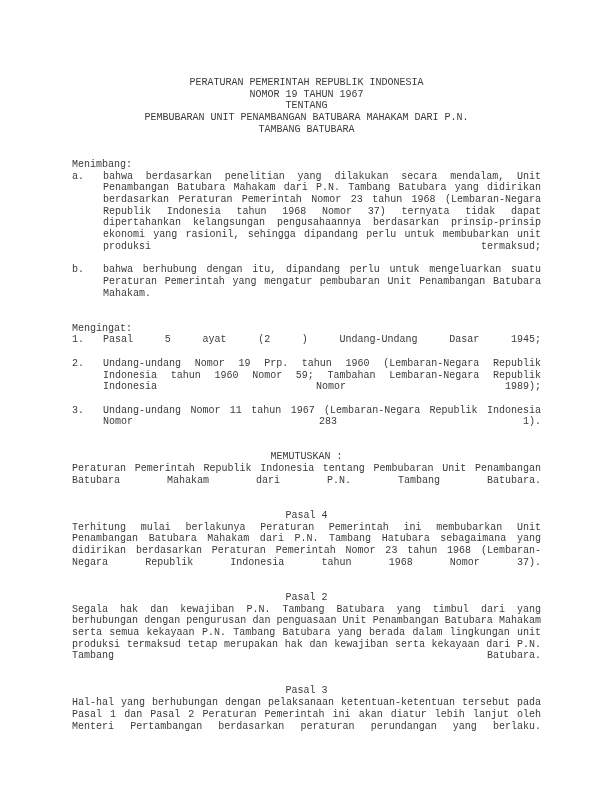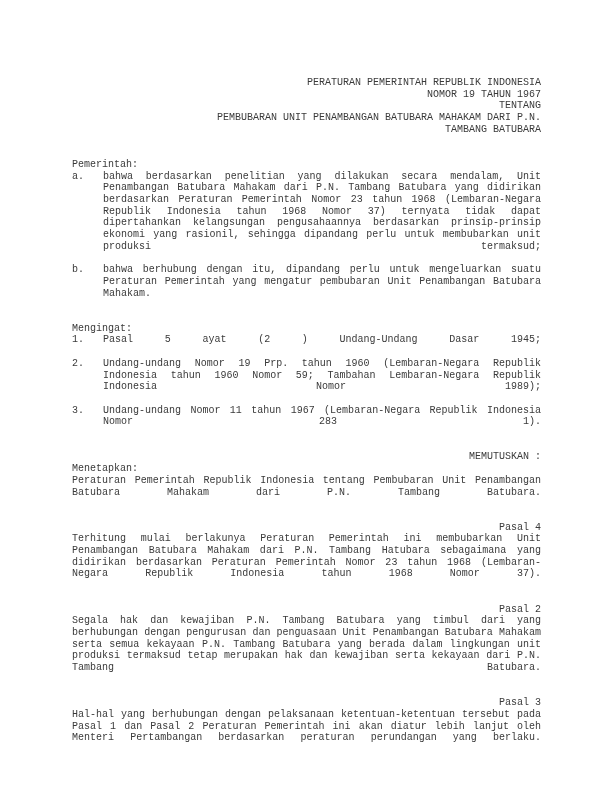--- a/index.html
+++ b/index.html
@@ -22,21 +22,21 @@
 
   .page {
     position: absolute;
     left: 72px;
     top: 77px;
     width: 469px;
   }
 
   
   .center {
-    text-align: right;
+    text-align: center;
     white-space: pre-wrap;
   }
 
   .spacer-1 { height: 11.7px; }
 
   
   .para {
     text-align: justify;
     text-align-last: left;
     white-space: pre-wrap;
@@ -83,21 +83,21 @@
   <div class="center">NOMOR 19 TAHUN 1967</div>
   <div class="center">TENTANG</div>
   <div class="center">PEMBUBARAN UNIT PENAMBANGAN BATUBARA MAHAKAM DARI P.N.</div>
   <div class="center">TAMBANG BATUBARA</div>
 
   <div class="spacer-1"></div>
 
 
   <div class="spacer-1"></div>
 
-  <div class="label">Pemerintah:</div>
+  <div class="label">Menimbang:</div>
 
   <div class="row">
     <div class="row-marker">a.</div>
     <div class="row-body">bahwa berdasarkan penelitian yang dilakukan secara mendalam, Unit Penambangan Batubara Mahakam dari P.N. Tambang Batubara yang didirikan berdasarkan Peraturan Pemerintah Nomor 23 tahun 1968 (Lembaran-Negara Republik Indonesia tahun 1968 Nomor 37) ternyata tidak dapat dipertahankan kelangsungan pengusahaannya berdasarkan prinsip-prinsip ekonomi yang rasionil, sehingga dipandang perlu untuk membubarkan unit produksi termaksud;</div>
   </div>
 
   <div class="row">
     <div class="row-marker">b.</div>
     <div class="row-body">bahwa berhubung dengan itu, dipandang perlu untuk mengeluarkan suatu Peraturan Pemerintah yang mengatur pembubaran Unit Penambangan Batubara Mahakam.</div>
   </div>
@@ -117,21 +117,20 @@
   </div>
 
   <div class="row">
     <div class="row-marker">3.</div>
     <div class="row-body">Undang-undang Nomor 11 tahun 1967 (Lembaran-Negara Republik Indonesia Nomor 283 1).</div>
   </div>
 
   <div class="spacer-1"></div>
 
   <div class="center">MEMUTUSKAN :</div>
-  <div class="label">Menetapkan:</div>
   <div class="para">Peraturan Pemerintah Republik Indonesia tentang Pembubaran Unit Penambangan Batubara Mahakam dari P.N. Tambang Batubara.</div>
 
   <div class="spacer-1"></div>
 
   <div class="center">Pasal 4</div>
   <div class="para">Terhitung mulai berlakunya Peraturan Pemerintah ini membubarkan Unit Penambangan Batubara Mahakam dari P.N. Tambang Hatubara sebagaimana yang didirikan berdasarkan Peraturan Pemerintah Nomor 23 tahun 1968 (Lembaran-Negara Republik Indonesia tahun 1968 Nomor 37).</div>
 
   <div class="spacer-1"></div>
 
   <div class="center">Pasal 2</div>

